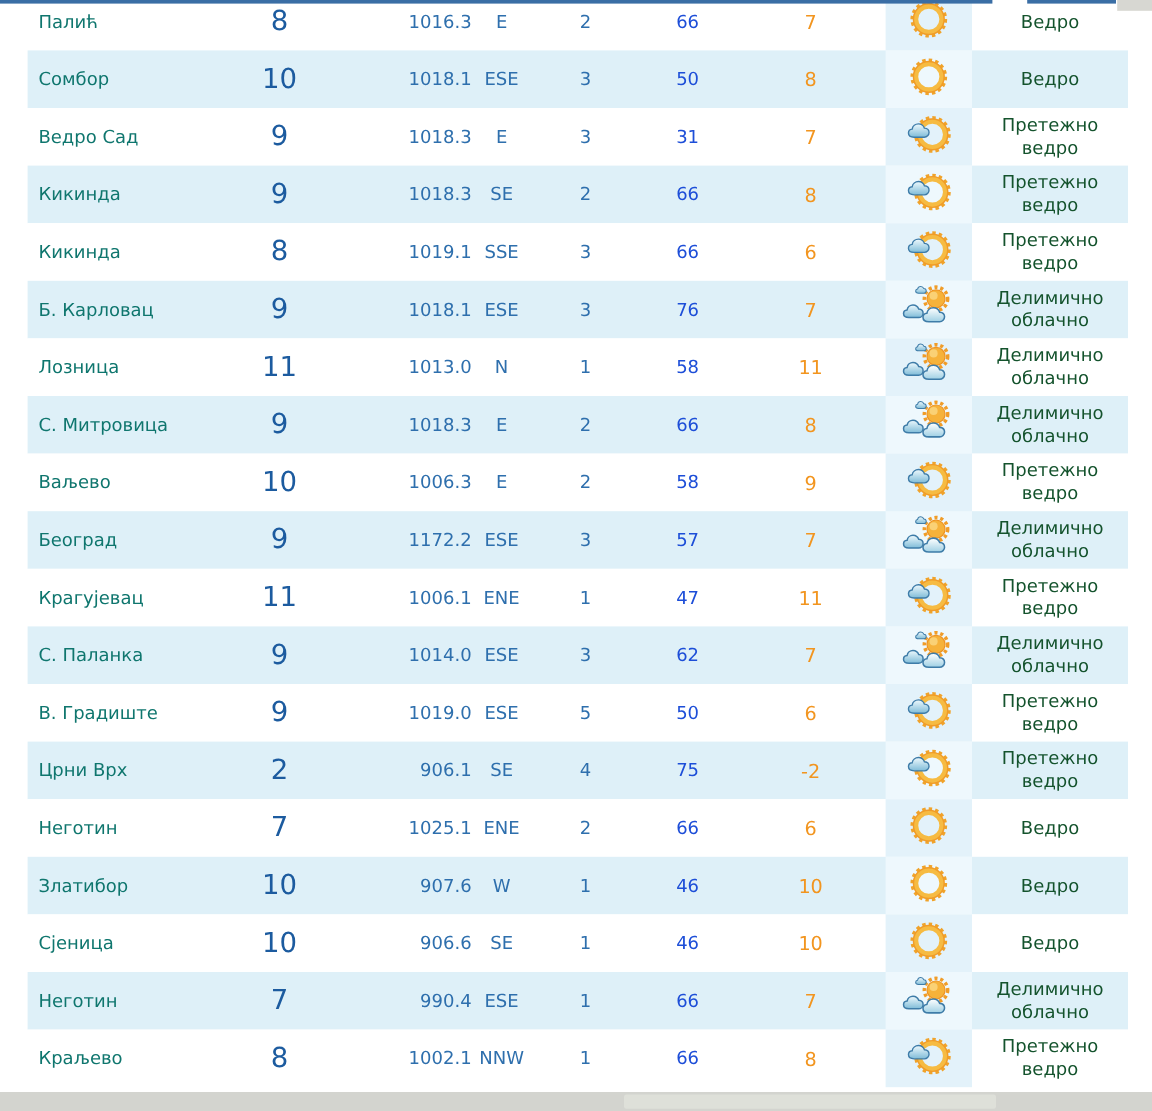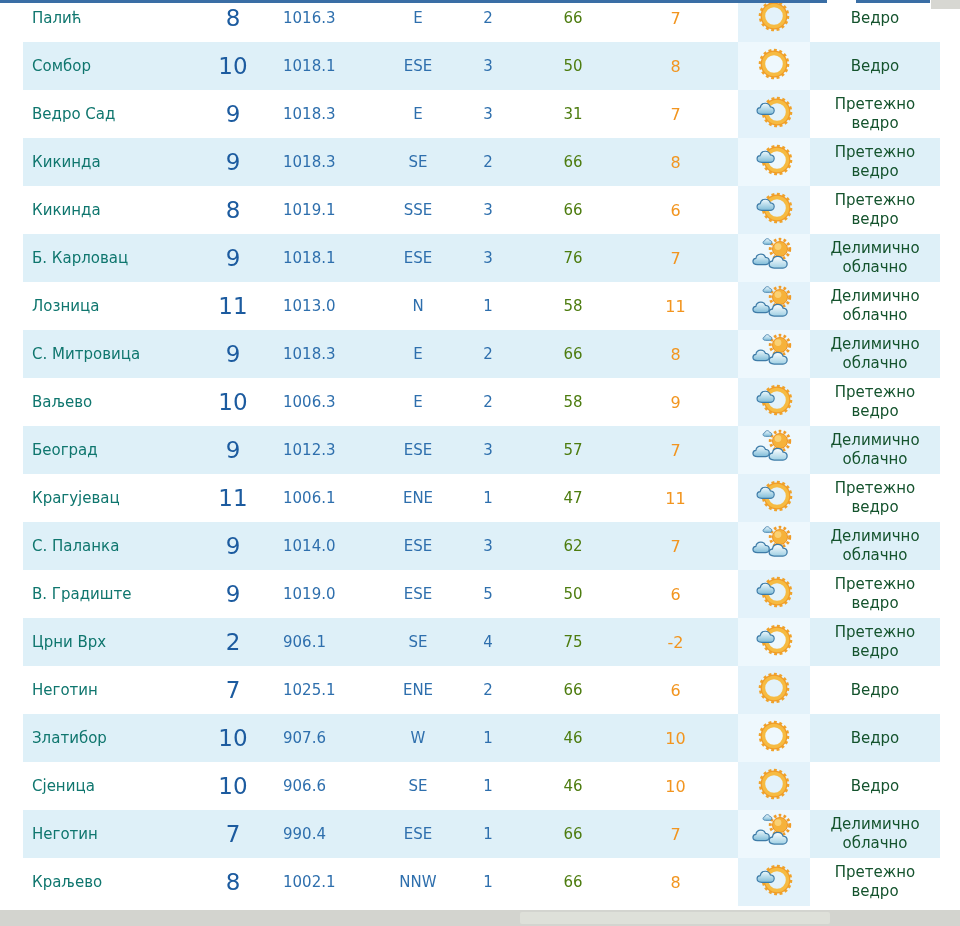--- a/index.html
+++ b/index.html
@@ -14,24 +14,24 @@
   .top-line.seg2{left:856px;width:74px;}
   .corner-scroll{position:absolute;top:0;left:931px;width:29px;height:9px;background:#d7d7d2;z-index:6;}
 
   
   .weather-table{position:absolute;left:23px;top:-6px;width:917px;z-index:1;}
   .w-row{display:flex;height:48px;align-items:center;background:#ffffff;}
   .w-row.alt{background:#def0f8;}
   .cell{box-sizing:border-box;}
   .c-city{width:160px;padding-left:9px;font-size:15px;color:#0f766e;}
   .c-temp{width:100px;text-align:center;font-size:23px;color:#1c5b9f;}
-  .c-press{width:110px;text-align:left;font-size:15px;color:#2e6fad;}
+  .c-press{width:110px;text-align:right;font-size:15px;color:#2e6fad;}
   .c-dir{width:50px;text-align:center;font-size:15px;color:#2e6fad;}
   .c-speed{width:90px;text-align:center;font-size:15px;color:#2e6fad;}
-  .c-hum{width:80px;text-align:center;font-size:15px;color:#4d7c0f;}
+  .c-hum{width:80px;text-align:center;font-size:15px;color:#1d4ed8;}
   .c-feel{width:125px;text-align:center;font-size:16px;color:#f2951f;}
   .c-icon{width:72px;height:48px;display:flex;align-items:center;justify-content:center;background:#e3f2fa;}
   .w-row.alt .c-icon{background:#eef8fd;}
   .c-desc{width:130px;display:flex;justify-content:center;}
   .c-desc span{display:block;width:104px;text-align:center;font-size:15px;line-height:19px;color:#14532d;}
 
   
   .bottom-bar{position:absolute;left:0;top:910px;width:960px;height:16px;background:#d3d4cf;z-index:6;}
   .bottom-thumb{position:absolute;left:520px;top:2px;width:310px;height:12px;background:#dee0d9;border-radius:2px;}
 </style>
@@ -319,21 +319,21 @@
       </g>
     </svg></span>
     </div>
     <div class="cell c-desc">
       <span>Претежно ведро</span>
     </div>
   </div>
     <div class="w-row alt">
     <div class="cell c-city">Београд</div>
     <div class="cell c-temp">9</div>
-    <div class="cell c-press">1012.3</div>
+    <div class="cell c-press">1172.2</div>
     <div class="cell c-dir">ESE</div>
     <div class="cell c-speed">3</div>
     <div class="cell c-hum">57</div>
     <div class="cell c-feel">7</div>
     <div class="cell c-icon">
       <span class="wicon"><svg width="50" height="40" viewBox="0 0 50 40">
             <defs>
   <linearGradient id="cg" x1="0" y1="0" x2="0" y2="1">
     <stop offset="0" stop-color="#ffffff"></stop>
                 <stop offset="1" stop-color="#9fd0e4"></stop>

